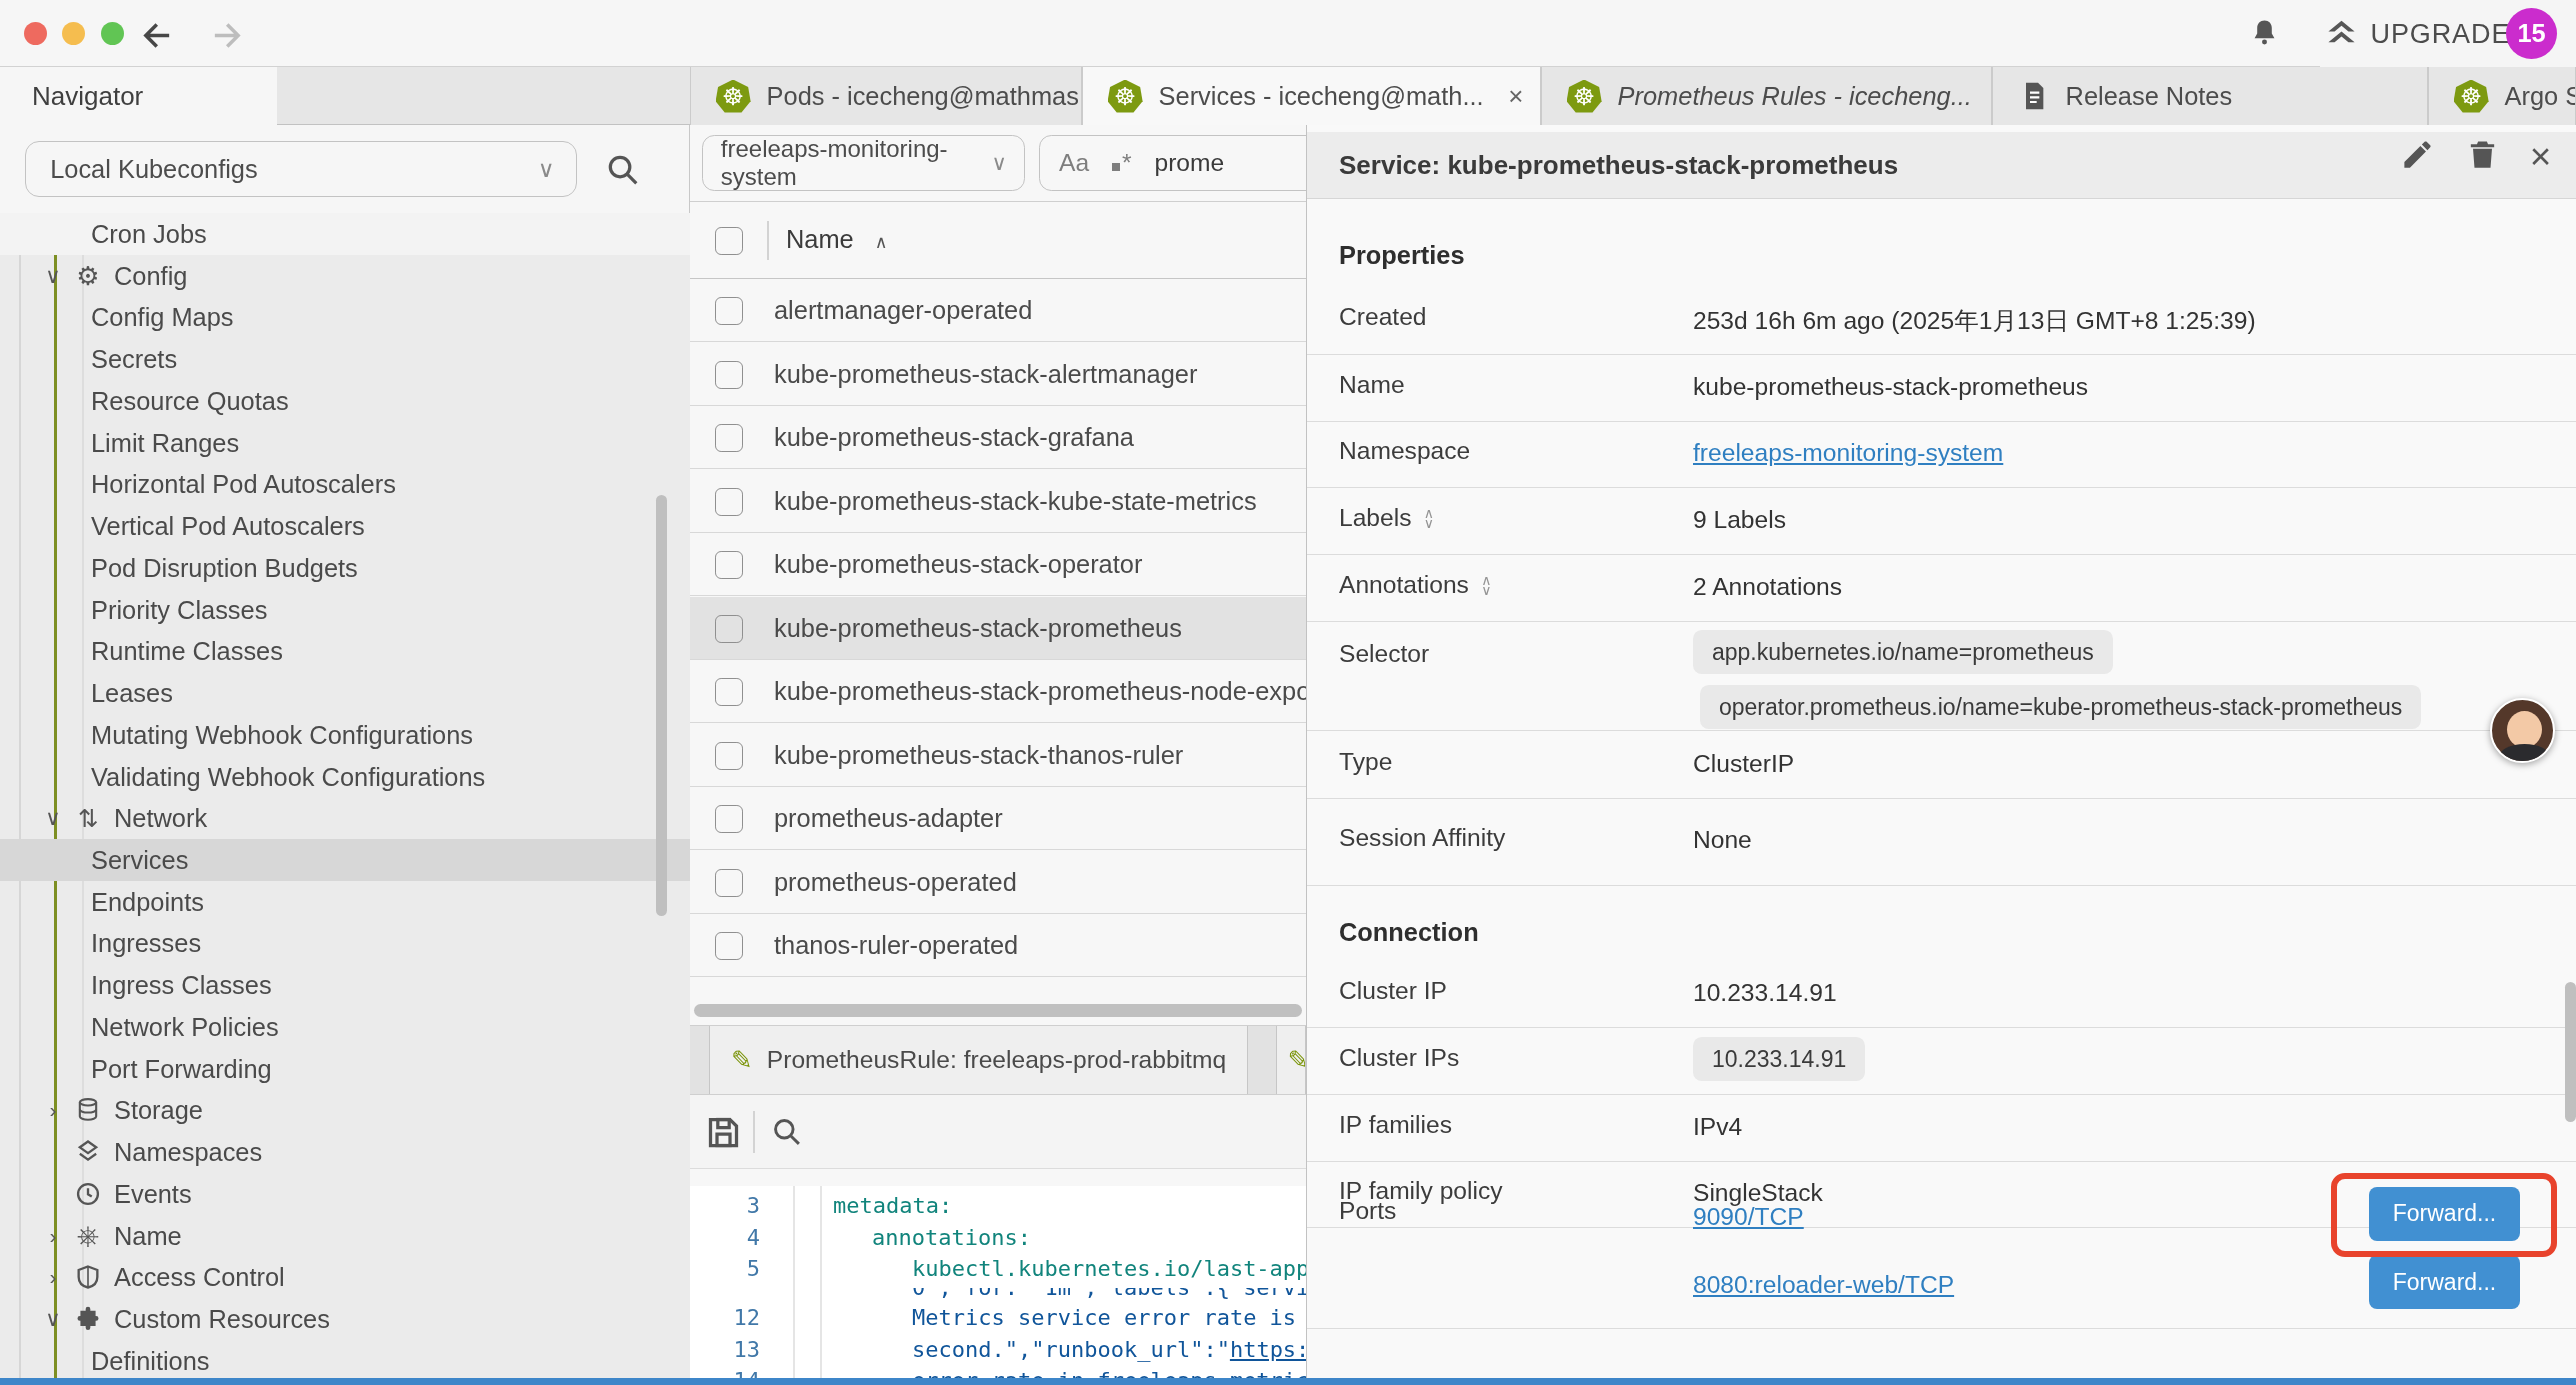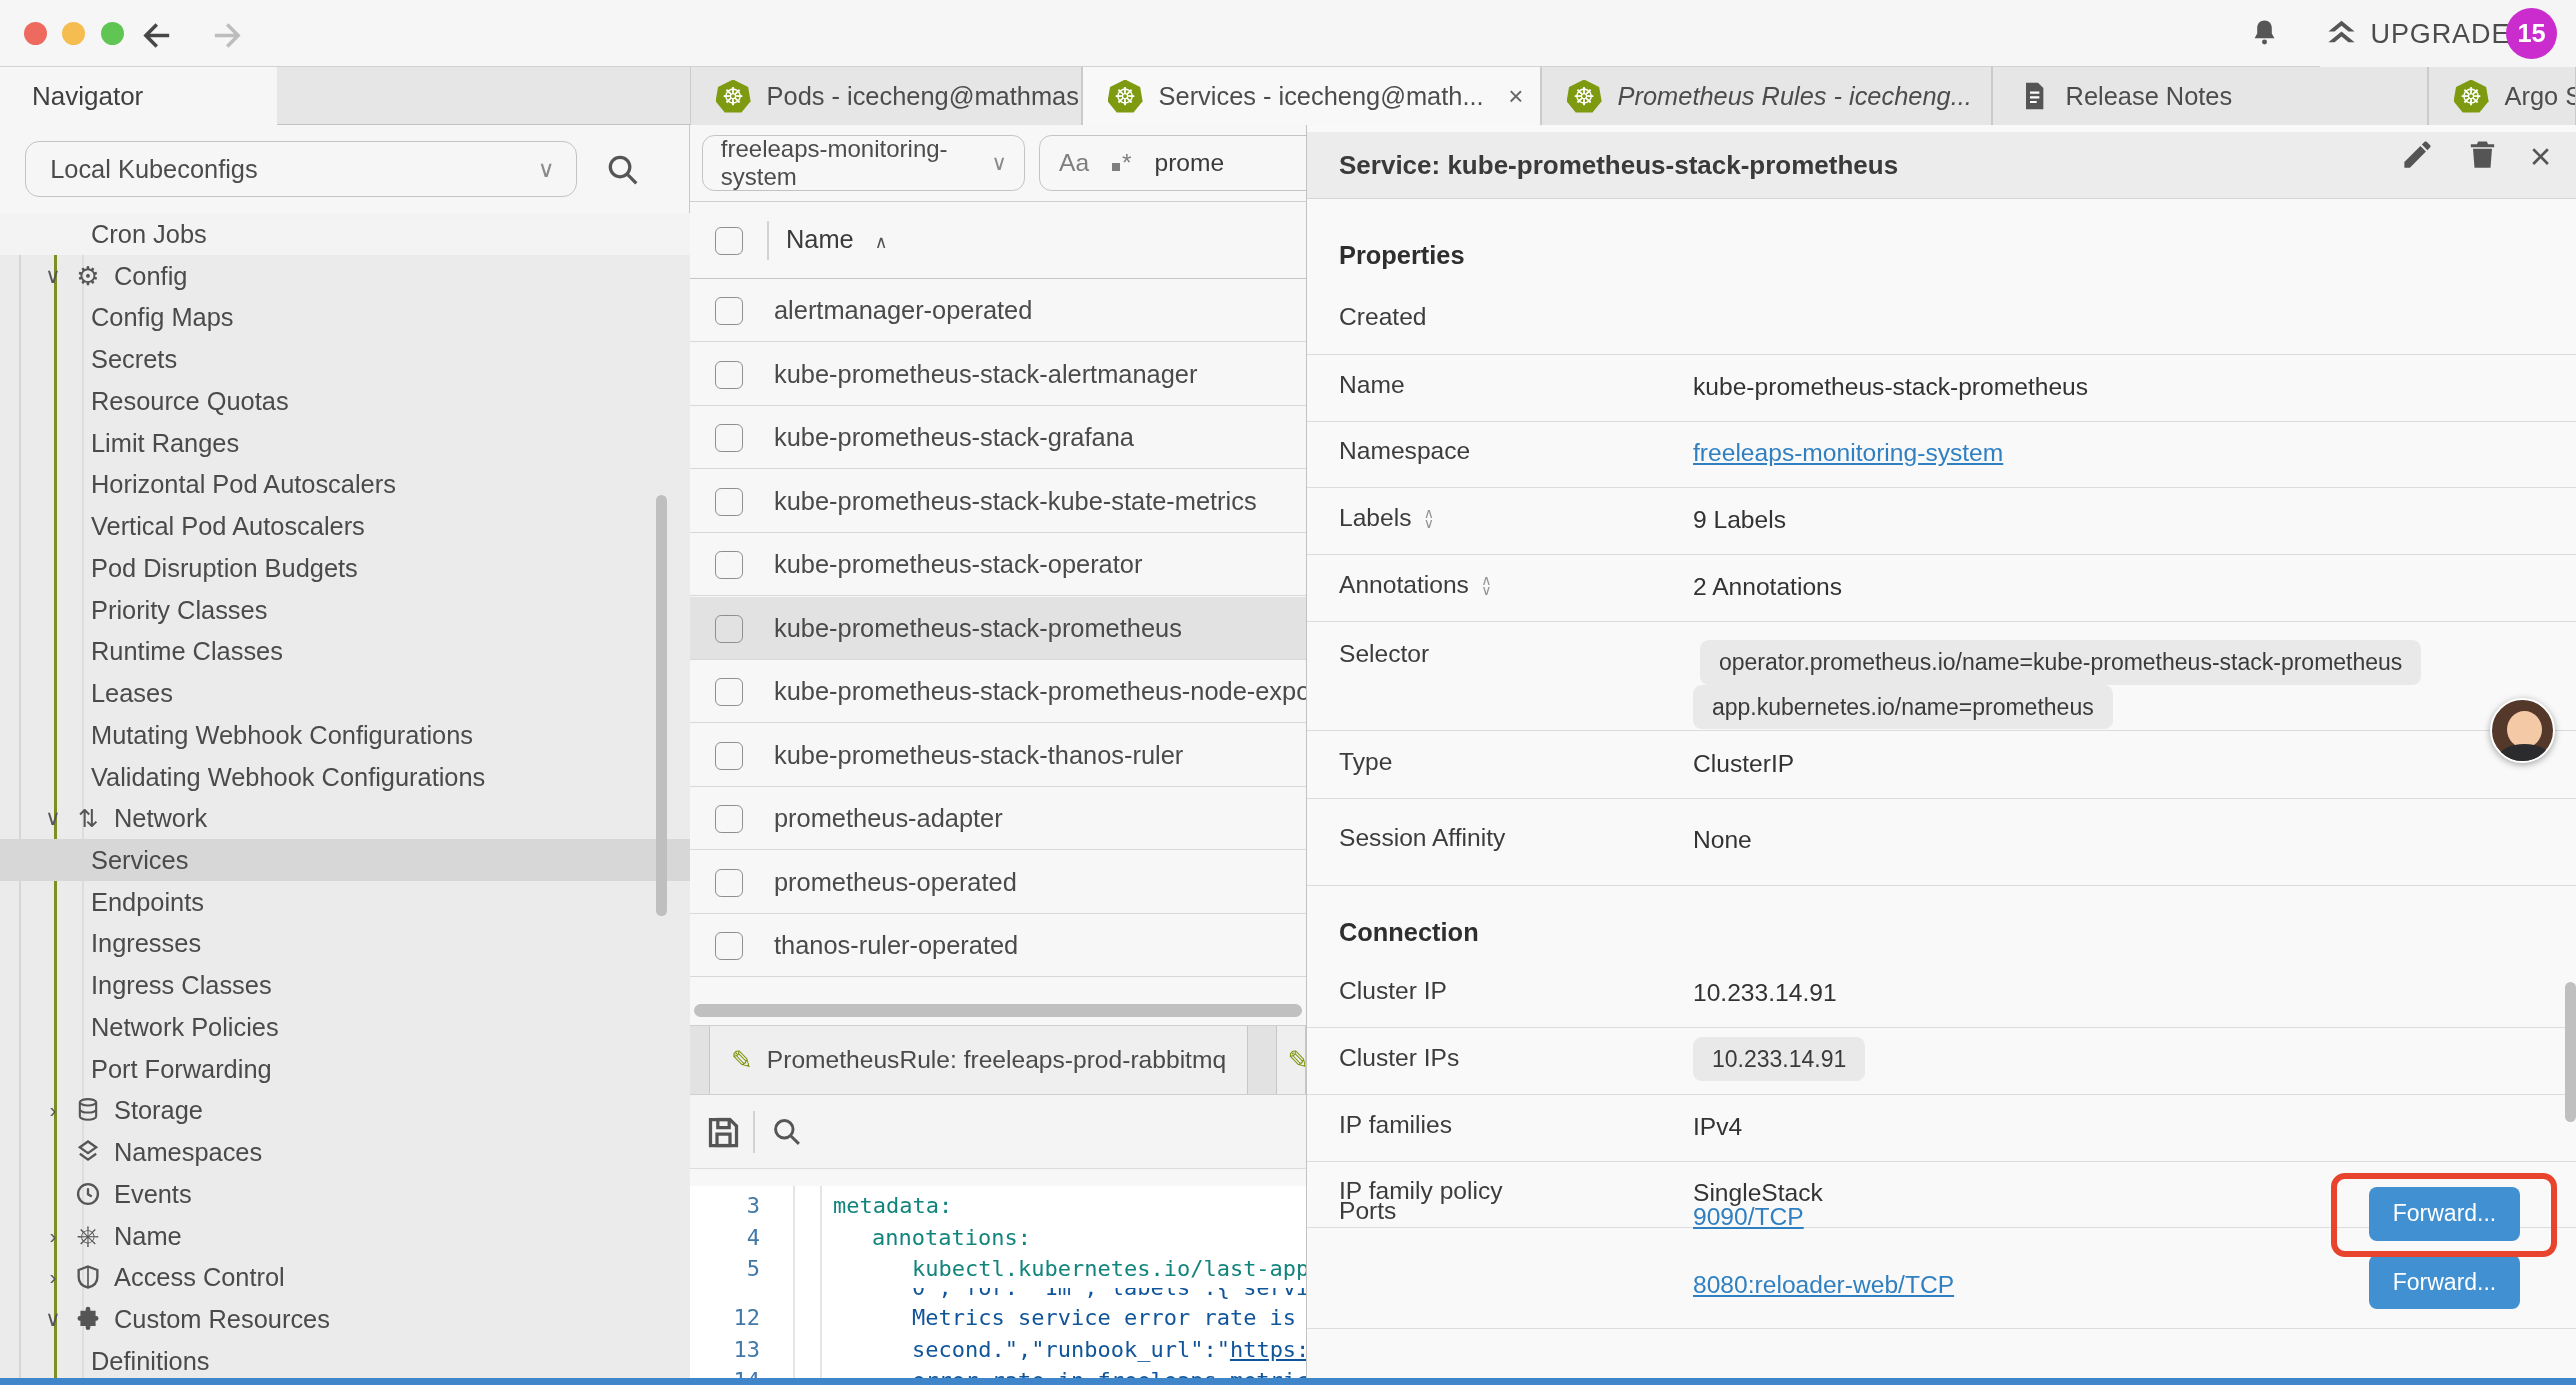--- a/index.html
+++ b/index.html
@@ -442,20 +442,21 @@
         </svg>
     </span>
     <span class="x">×</span>
   </div>
   <div id="detail-container">
       <div class="dsection" style="top: 116px;">Properties</div>
       <div class="drow" style="top: 160px; height: 70px;">
         <span class="dlabel" style="top:17.5px">
           <span class="lbltxt">Created</span>
         </span>
+        <span class="dvalue" style="top:19px">253d 16h 6m ago (2025年1月13日 GMT+8 1:25:39)</span>
       </div>
       <div class="drow" style="top: 230px; height: 67px;">
         <span class="dlabel" style="top:16px">
           <span class="lbltxt">Name</span>
         </span>
         <span class="dvalue" style="top:17.5px">kube-prometheus-stack-prometheus</span>
       </div>
       <div class="drow" style="top: 296px; height: 67px;">
         <span class="dlabel" style="top:16px">
           <span class="lbltxt">Namespace</span>
@@ -480,22 +481,22 @@
             <span>∨</span>
           </span>
         </span>
         <span class="dvalue" style="top:17.5px">2 Annotations</span>
       </div>
       <div class="drow" style="top: 496px; height: 110px;">
         <span class="dlabel" style="top:19px">
           <span class="lbltxt">Selector</span>
         </span>
         <span class="dvalue" style="top:8.8px">
+          <span class="pill" style="display:block;margin-top:0px;margin-left:0px;width:max-content">app.kubernetes.io/name=prometheus</span>
           <span class="pill" style="display:block;margin-top:10.5px;margin-left:7px;width:max-content">operator.prometheus.io/name=kube-prometheus-stack-prometheus</span>
-          <span class="pill" style="display:block;margin-top:0px;margin-left:0px;width:max-content">app.kubernetes.io/name=prometheus</span>
         </span>
       </div>
       <div class="drow" style="top: 607px; height: 67px;">
         <span class="dlabel" style="top:16px">
           <span class="lbltxt">Type</span>
         </span>
         <span class="dvalue" style="top:17.5px">ClusterIP</span>
       </div>
       <div class="drow" style="top: 673px; height: 88px;">
         <span class="dlabel" style="top:26px">

